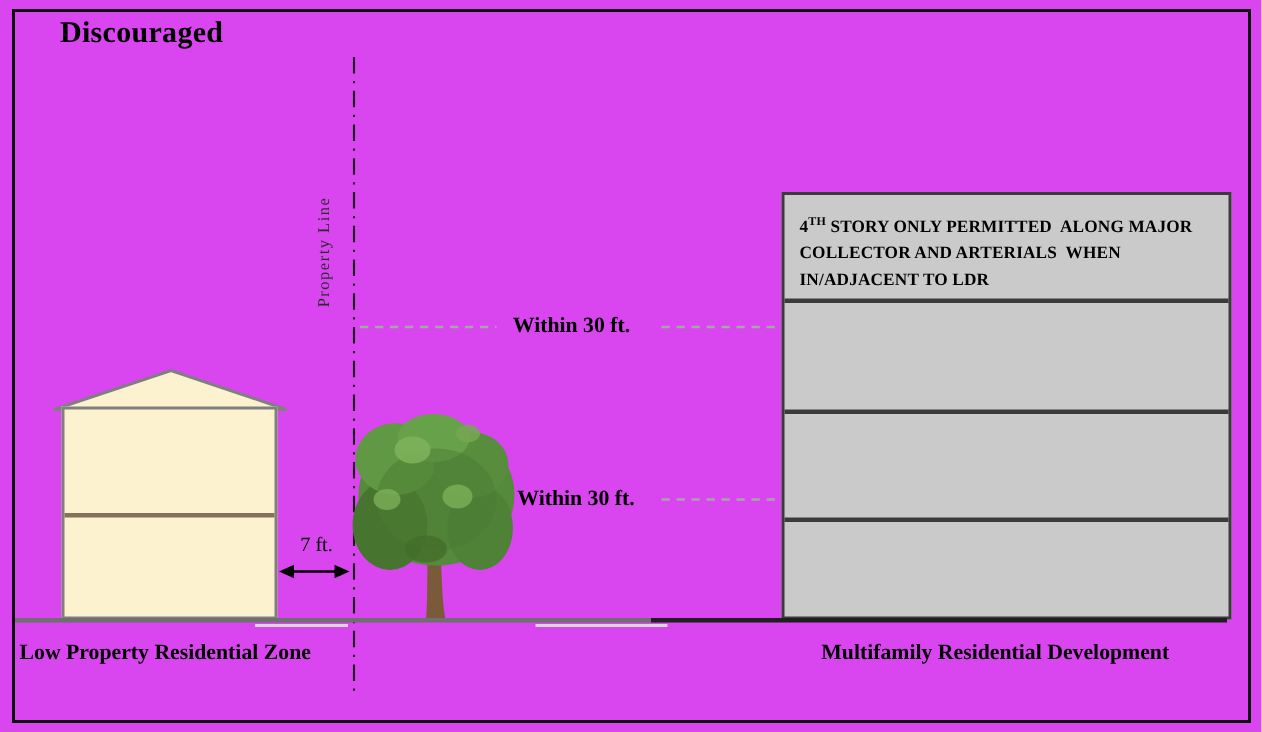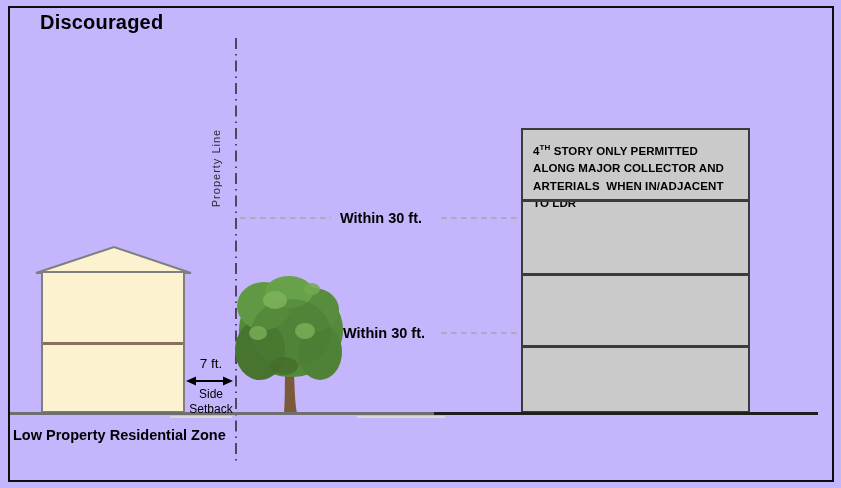--- a/index.html
+++ b/index.html
@@ -1,20 +1,20 @@
 <!DOCTYPE html>
 <html><head>
 <meta charset="utf-8">
 <style>
   html,body { margin:0; padding:0; background:#ffffff; }
   .canvas {
     position: relative;
     width: 841px; height: 488px;
-    background: #c4b5fd;
-    font-family: Liberation Sans, sans-serif;
+    background: #d946ef;
+    font-family: Liberation Serif, serif;
     color: #000;
     overflow: hidden;
   }
   .frame {
     position: absolute; left: 8px; top: 6px;
     width: 826px; height: 476px;
     border: 2px solid #0d0d0d;
     box-sizing: border-box;
   }
   .title {
@@ -30,21 +30,21 @@
     box-sizing: border-box;
     z-index: 2;
   }
   .house-floor-line {
     position: absolute; left: 43px; top: 342px;
     width: 140px; height: 3px;
     background: #85715C; z-index: 3;
   }
   .building {
     position: absolute; left: 521px; top: 128px;
-    width: 229px; height: 285px;
+    width: 300px; height: 285px;
     background: #CACACA;
     border: 2px solid #3B3B3B;
     box-sizing: border-box;
     z-index: 2;
     display: flex; flex-direction: column;
   }
   .story { box-sizing: border-box; }
   .story-4 { height: 69px; }
   .story-3 { height: 74px; border-top: 3px solid #3B3B3B; }
   .story-2 { height: 72px; border-top: 3px solid #3B3B3B; }
@@ -162,17 +162,17 @@
   <div class="ground-shadow-b"></div>
   <div class="ground-left"></div>
   <div class="ground-right"></div>
 
   <div class="property-line-label">Property Line</div>
 
   <div class="within-label within-upper">Within 30 ft.</div>
   <div class="within-label within-lower">Within 30 ft.</div>
 
   <div class="setback-distance">7 ft.</div>
-  <div class="setback-label">Side Setback</div>
 
   <div class="zone-label-ldr">Low Property Residential Zone</div>
+  <div class="zone-label-mf">Multifamily Residential Development</div>
 
 </div>
 
 </body></html>

